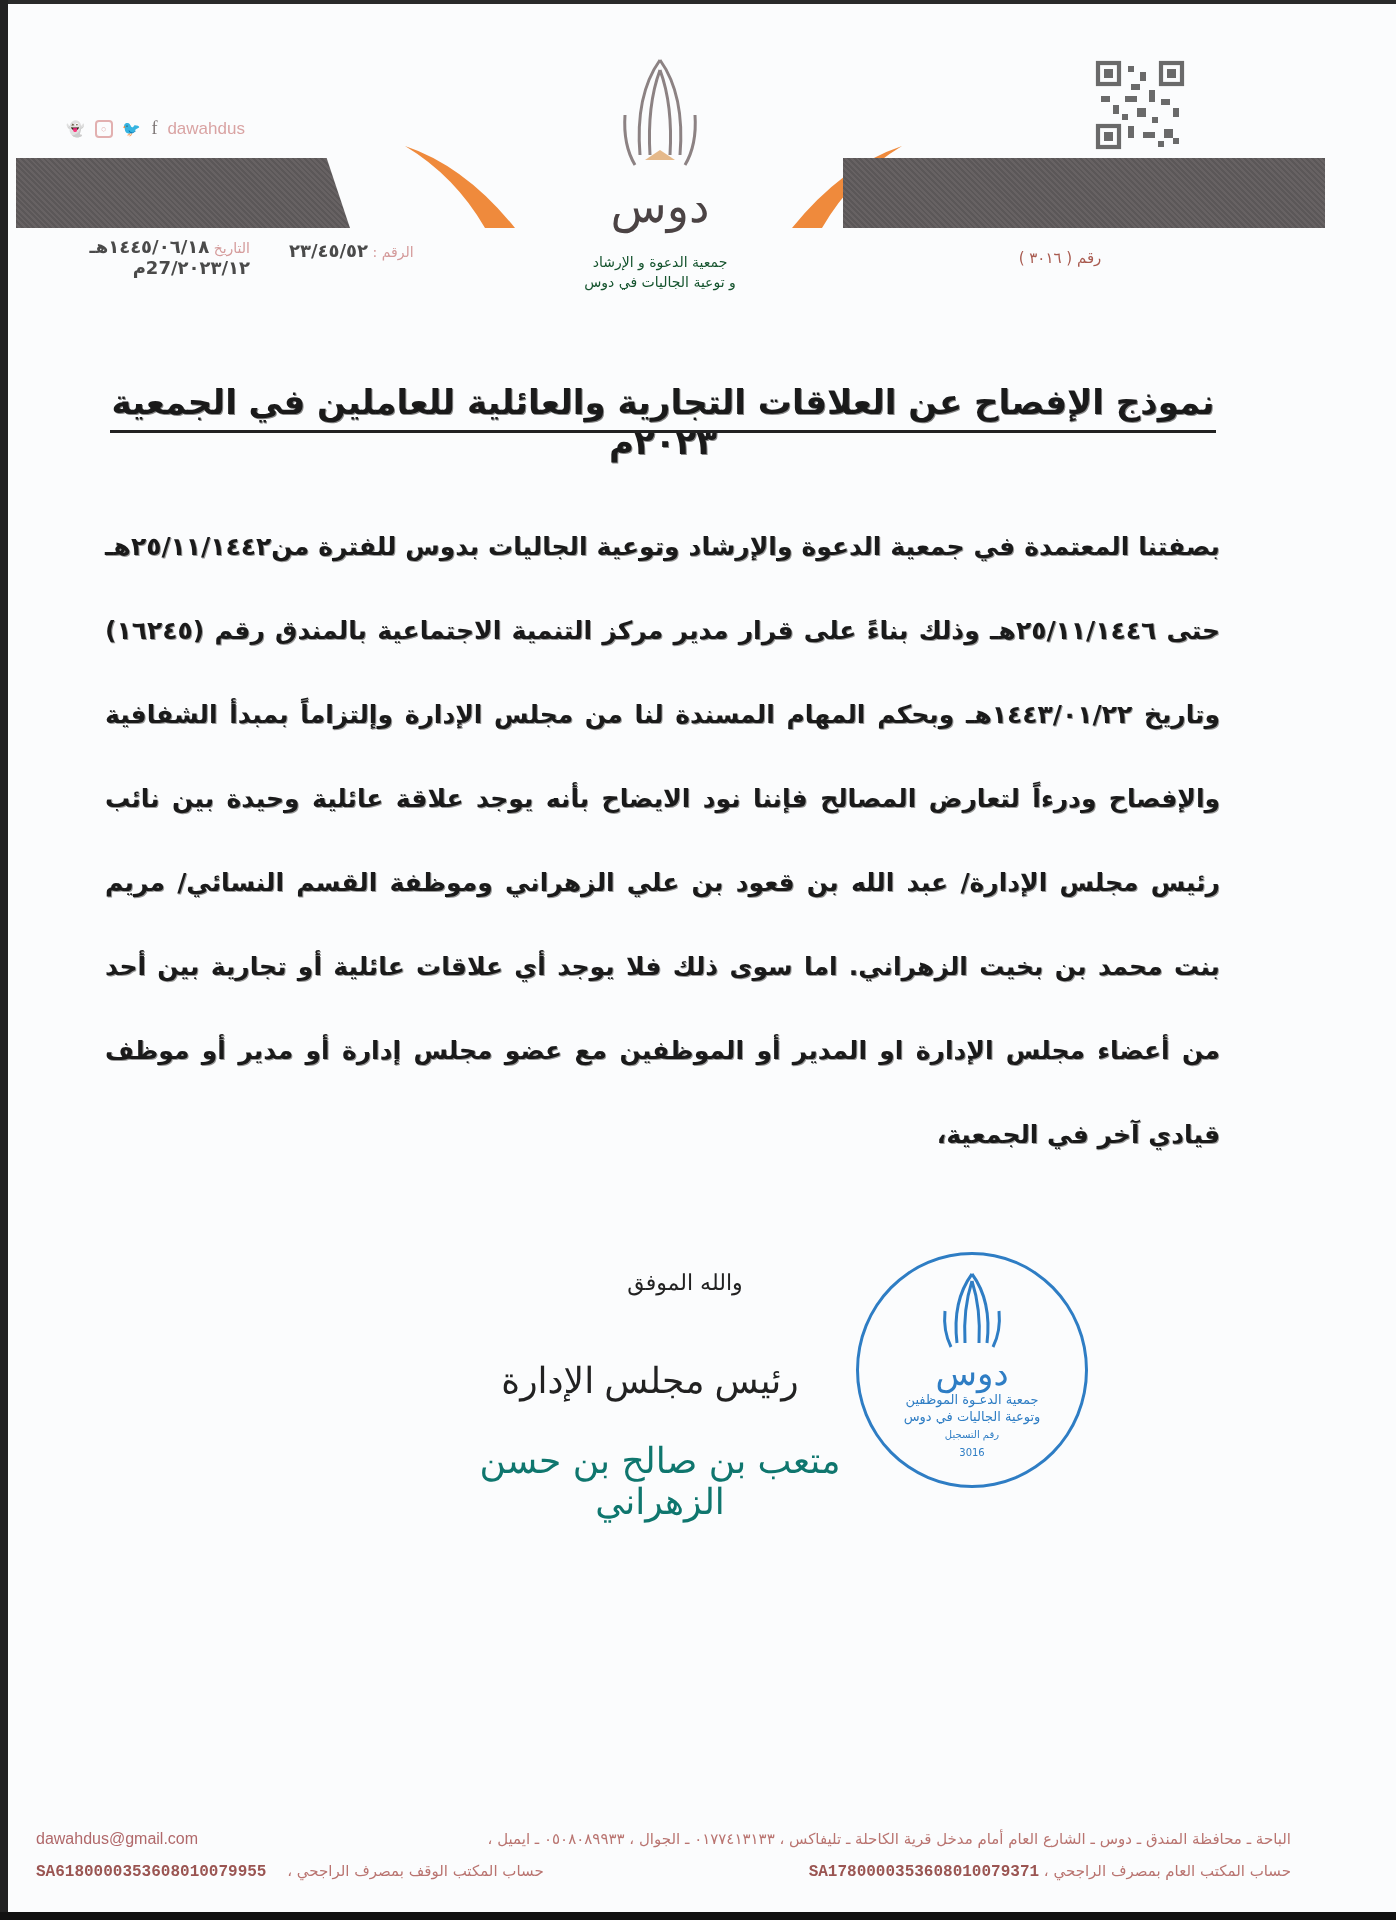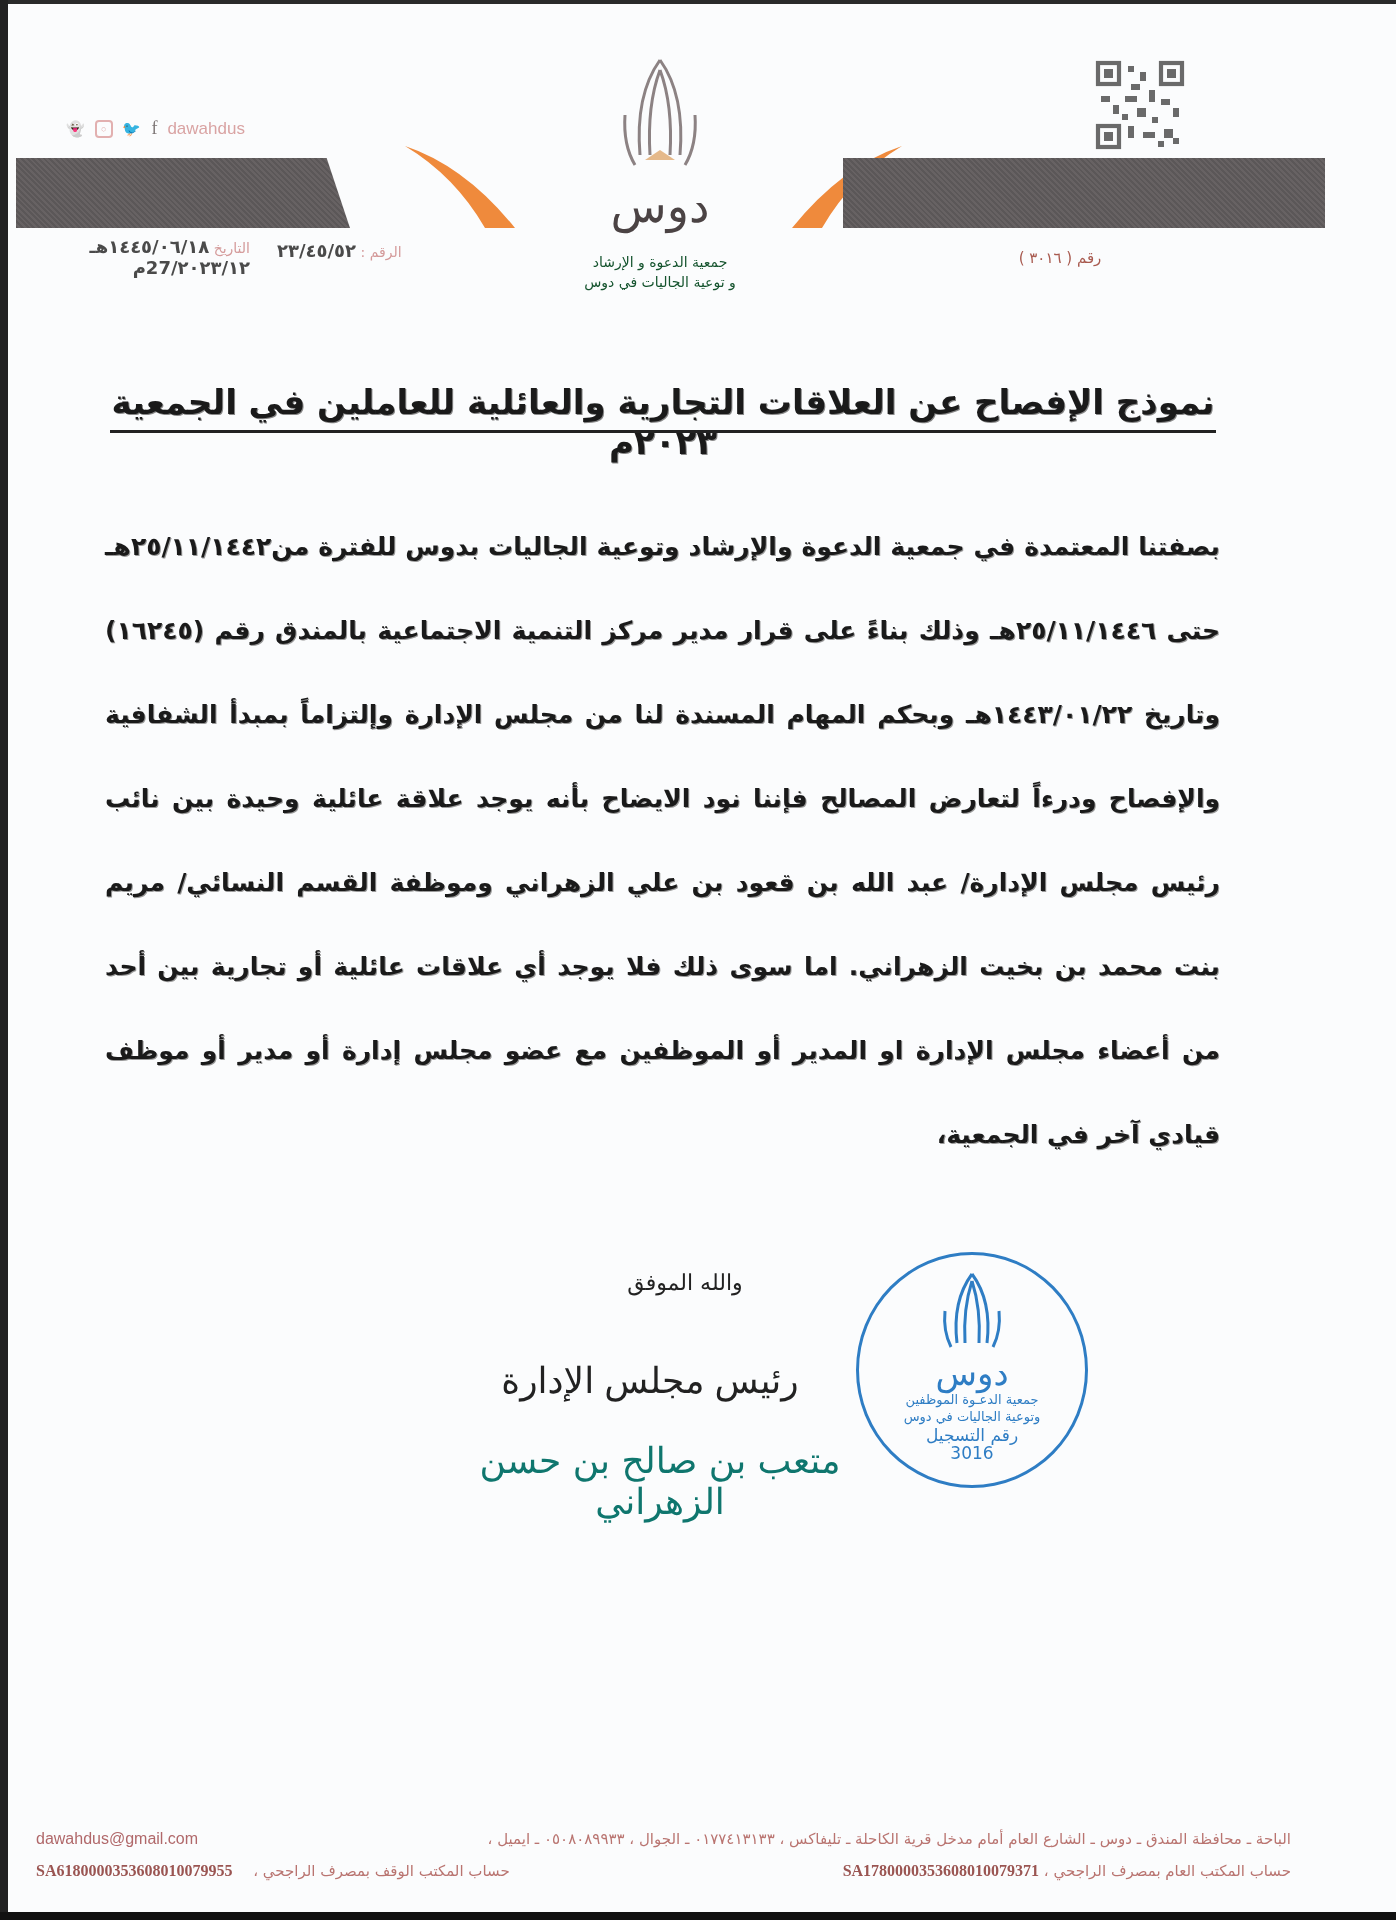--- a/index.html
+++ b/index.html
@@ -28,21 +28,21 @@
   .qr { position: absolute; left: 1095px; top: 60px; width: 90px; height: 90px; }
 
   .logo-top { position: absolute; left: 590px; top: 55px; width: 140px; height: 240px; text-align: center; }
   .logo-top .mark { width: 90px; height: 120px; margin: 0 auto; }
   .logo-top .brand { font-family: "DejaVu Serif", serif; font-size: 46px; color: #4b4344; line-height: 54px; }
   .org-top { position: absolute; left: 540px; top: 252px; width: 240px; text-align: center; direction: rtl;
              font-size: 14px; color: #14532d; line-height: 20px; }
 
   .meta { position: absolute; direction: rtl; color: #d49a9a; font-size: 14px; }
   .meta .val { color: #4a4a4a; font-size: 18px; font-weight: bold; letter-spacing: 1px; }
-  .meta-number { left: 277px; top: 240px; }
+  .meta-number { left: 289px; top: 240px; }
   .meta-date { left: 60px; top: 236px; text-align: right; width: 190px; }
   .meta-date .line2 { display: block; }
 
   .supervision { position: absolute; left: 820px; top: 245px; width: 480px; text-align: center; direction: rtl;
                  color: #a85a4f; font-size: 15px; line-height: 26px; }
 
   .title { position: absolute; left: 110px; top: 382px; width: 1106px; direction: rtl; text-align: center;
            font-family: "DejaVu Sans", sans-serif; font-weight: bold; font-size: 34px; color: #1a1a1a;
            text-shadow: 1px 1px 0 #888; }
   .title-underline { position: absolute; left: 110px; top: 430px; width: 1106px; height: 3px; background: #222; }
@@ -56,28 +56,28 @@
   .sig-title { position: absolute; left: 460px; top: 1360px; width: 380px; text-align: center; direction: rtl;
                font-family: Liberation Sans, sans-serif; font-size: 36px; color: #222; }
   .sig-name { position: absolute; left: 440px; top: 1440px; width: 440px; text-align: center; direction: rtl;
               font-family: "DejaVu Serif", serif; font-size: 36px; color: #0f766e; }
 
   .stamp { position: absolute; left: 856px; top: 1252px; width: 232px; height: 236px; border: 3px solid #2e7dc4;
            border-radius: 50%; color: #2e7dc4; text-align: center; direction: rtl; }
   .stamp .mark { width: 70px; height: 80px; margin: 16px auto 0; }
   .stamp .brand { font-family: "DejaVu Serif", serif; font-size: 34px; line-height: 36px; }
   .stamp .org { font-size: 13px; line-height: 17px; }
-  .stamp .reg { font-size: 17px; line-height: 16px; margin-top: 2px; }
+  .stamp .reg { font-size: 10px; line-height: 16px; margin-top: 2px; }
 
   .footer { position: absolute; left: 36px; width: 1255px; font-size: 15px; color: #b97470; display: flex;
             justify-content: space-between; align-items: center; }
   .footer-row1 { top: 1830px; }
   .footer-row2 { top: 1862px; }
   .footer .ltr { font-family: "Liberation Sans", sans-serif; color: #b0686a; font-size: 16px; }
-  .footer .iban { font-family: Liberation Serif, serif; font-weight: bold; color: #9a5552; font-size: 16px; margin-top: 24px; }
+  .footer .iban { font-family: Liberation Mono, monospace; font-weight: bold; color: #9a5552; font-size: 16px; margin-top: 24px; }
   .footer .rtl { direction: rtl; }
 </style>
 </head>
 <body>
 
 <div class="page-edge-top"></div>
 <div class="page-edge-left"></div>
 <div class="page-edge-bottom"></div>
 
 <div class="social">

